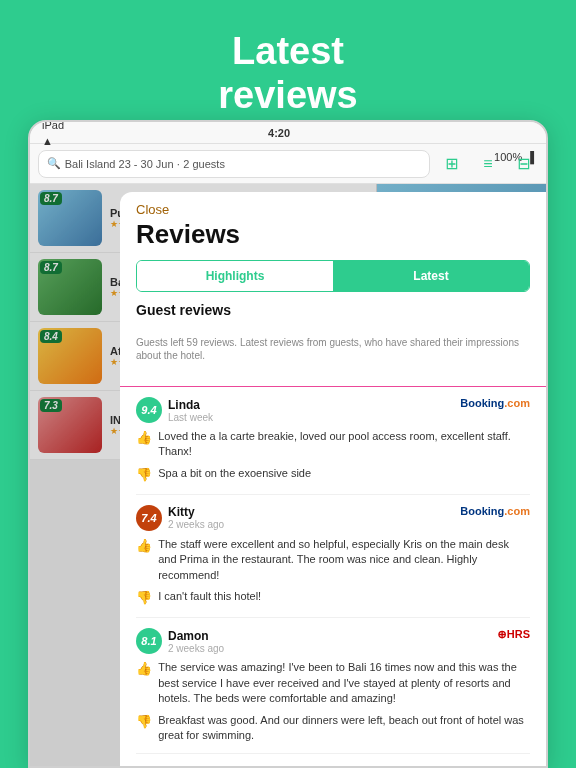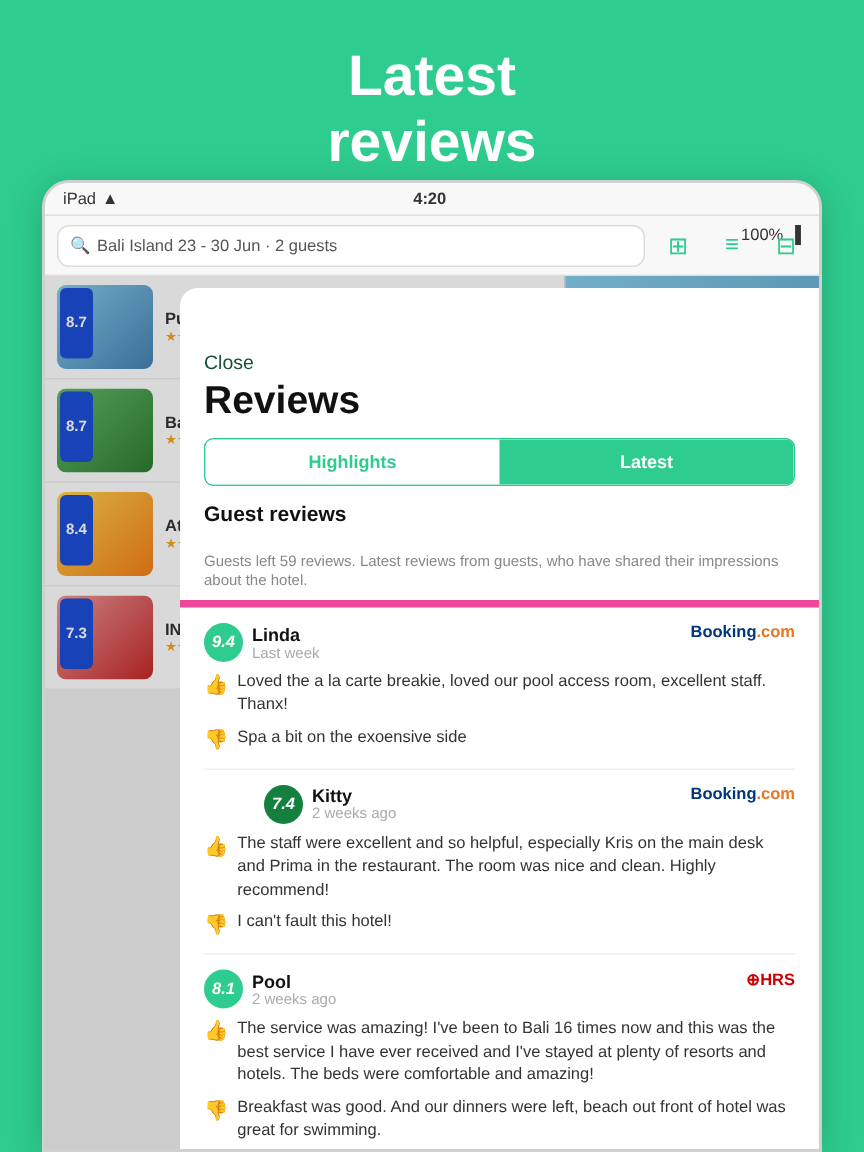--- a/index.html
+++ b/index.html
@@ -47,21 +47,21 @@
       background: #f8f8f8;
       height: 22px;
       display: flex;
       align-items: center;
       justify-content: space-between;
       padding: 0 12px;
       font-size: 11px;
       color: #333;
       border-bottom: 1px solid #e0e0e0;
     }
-    .status-left { display: flex; align-items: flex-start; gap: 4px; }
+    .status-left { display: flex; align-items: flex-start; gap: 4px; flex-direction: column; }
     .status-center { font-weight: 600; }
     .status-right { display: flex; align-items: center; gap: 4px; margin-top: 48px; }
 
     
     .nav-bar {
       background: #f8f8f8;
       height: 40px;
       display: flex;
       align-items: center;
       padding: 0 8px;
@@ -125,26 +125,27 @@
       position: relative;
     }
     .thumb-bg {
       width: 100%;
       height: 100%;
     }
     .score-badge {
       position: absolute;
       top: 2px;
       left: 2px;
-      background: #1d4ed8;
+      background: #15803d;
       color: white;
       font-size: 10px;
       font-weight: 700;
       border-radius: 4px;
-      padding: 18px 4px;
+      padding: 1px 4px;
+      font-style: italic;
     }
     .hotel-info { flex: 1; min-width: 0; }
     .hotel-name { font-size: 11px; font-weight: 600; color: #333; }
     .stars { color: #f5a623; font-size: 9px; }
 
     
     .right-panel {
       position: absolute;
       right: 0;
       top: 0;
@@ -253,24 +254,23 @@
       z-index: 20;
       overflow: hidden;
       display: flex;
       flex-direction: column;
     }
 
     .modal-header {
       padding: 10px 16px 0;
     }
     .close-link {
-      color: #14532d;
+      color: #a16207;
       font-size: 13px;
       cursor: pointer;
-      margin-top: 32px;
     }
     .modal-title {
       font-size: 26px;
       font-weight: 700;
       color: #111;
       margin-top: 2px;
     }
 
     
     .tab-bar {
@@ -294,22 +294,22 @@
       background: white;
       color: #2ecc8e;
     }
     .tab-latest {
       background: #2ecc8e;
       color: white;
     }
 
     
     .guest-reviews-section {
-      padding: 10px 16px 6px;
-      border-bottom: 5px solid #ec4899;
+      padding: 10px 16px 24px;
+      border-bottom: 1px solid #ec4899;
     }
     .guest-reviews-title {
       font-size: 14px;
       font-weight: 700;
       color: #111;
     }
     .guest-reviews-sub {
       font-size: 10px;
       color: #888;
       margin-top: 18px;
@@ -349,21 +349,21 @@
       width: 26px;
       height: 26px;
       border-radius: 50%;
       font-size: 11px;
       font-weight: 700;
       color: white;
       margin-right: 6px;
       font-style: italic;
     }
     .score-high { background: #2ecc8e; }
-    .score-mid { background: #15803d; margin-left: 40px; }
+    .score-mid { background: #c2410c; }
 
     .booking-logo {
       font-size: 11px;
       font-weight: 700;
       color: #003580;
     }
     .booking-logo span { color: #e87722; }
 
     .hrs-logo {
       font-size: 11px;
@@ -547,21 +547,21 @@
             <span class="thumb-down">👎</span>
             <span>I can't fault this hotel!</span>
           </div>
         </div>
 
         <div class="review-item">
           <div class="review-header">
             <div class="reviewer-info">
               <div class="reviewer-score score-high">8.1</div>
               <div>
-                <div class="reviewer-name">Pool</div>
+                <div class="reviewer-name">Damon</div>
                 <div class="reviewer-time">2 weeks ago</div>
               </div>
             </div>
             <div class="hrs-logo">⊕HRS</div>
           </div>
           <div class="review-positive">
             <span class="thumb-up">👍</span>
             <span>The service was amazing! I've been to Bali 16 times now and this was the best service I have ever received and I've stayed at plenty of resorts and hotels. The beds were comfortable and amazing!</span>
           </div>
           <div class="review-negative">

